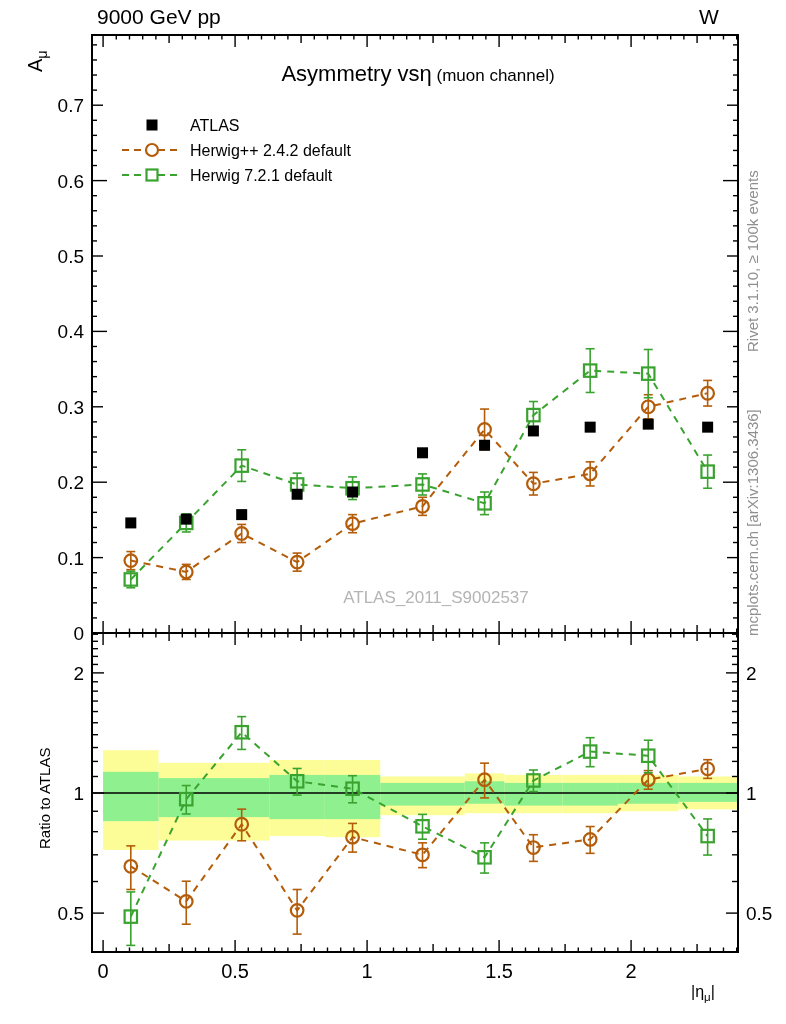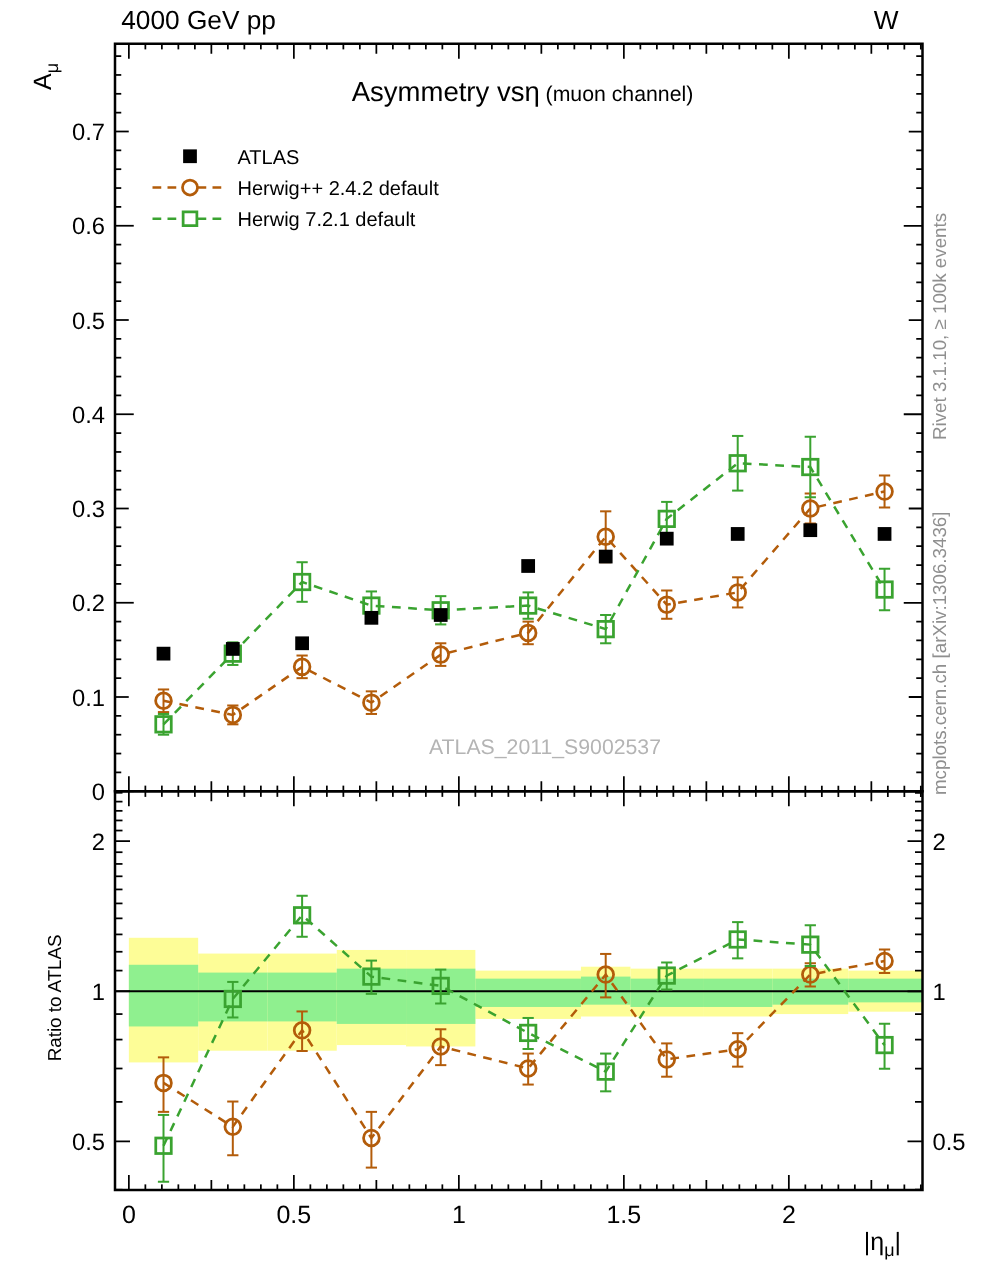--- a/index.html
+++ b/index.html
@@ -9,21 +9,21 @@
   svg text{font-family:"Liberation Sans","DejaVu Sans",sans-serif;}
   .hdr{position:absolute;top:5px;font-size:21px;line-height:24px;white-space:nowrap;}
   .hdr-left{left:97px;}
   .hdr-right{left:699px;}
   .rot{position:absolute;transform-origin:0 0;transform:rotate(-90deg);white-space:nowrap;}
   .ylab-main{left:24px;top:72px;font-size:20px;}
   .ylab-ratio{left:36px;top:849px;font-size:15px;}
   .side{color:#8f8f8f;font-size:15px;}
   .side-top{left:744px;top:352px;}
   .side-bottom{left:744px;top:636px;}
-  .xlab{position:absolute;left:691px;top:983px;font-size:20px;white-space:nowrap;}
+  .xlab{position:absolute;left:691px;top:983px;font-size:16px;white-space:nowrap;}
   sub{font-size:0.72em;}
 </style>
 </head>
 <body>
 
 <div class="page">
   <svg id="plot" width="786" height="1024" viewBox="0 0 786 1024">
       <g>
         <rect x="103.08786268900695" y="750.2232221105005" width="55.43931344503474" height="99.70111181342338" fill="#fdfd97"></rect>
         <rect x="158.5271761340417" y="762.8567624043802" width="55.43931344503474" height="77.69861427558408" fill="#fdfd97"></rect>
@@ -606,21 +606,21 @@
         <text x="190" y="131" font-size="16" text-anchor="start" fill="#000">ATLAS</text>
         <line x1="122" y1="150" x2="182" y2="150" stroke="#b35c0a" stroke-width="2" stroke-dasharray="7 5"></line>
         <circle cx="152" cy="150" r="6" fill="#fff" stroke="#b35c0a" stroke-width="2.2"></circle>
         <text x="190" y="156" font-size="16" text-anchor="start" fill="#000">Herwig++ 2.4.2 default</text>
         <line x1="122" y1="175" x2="182" y2="175" stroke="#3aa330" stroke-width="2" stroke-dasharray="7 5"></line>
         <rect x="146.5" y="169.5" width="11" height="11" fill="#fff" stroke="#3aa330" stroke-width="2.2"></rect>
         <text x="190" y="181" font-size="16" text-anchor="start" fill="#000">Herwig 7.2.1 default</text>
       </g>
     </svg>
 
-  <div class="hdr hdr-left">4000 GeV pp</div>
+  <div class="hdr hdr-left">9000 GeV pp</div>
   <div class="hdr hdr-right">W</div>
 
   <div class="rot ylab-main"><span>A</span><sub>μ</sub></div>
 
   <div class="rot ylab-ratio">Ratio to ATLAS</div>
 
   <div class="rot side side-top">Rivet 3.1.10, ≥ 100k events</div>
   <div class="rot side side-bottom">mcplots.cern.ch [arXiv:1306.3436]</div>
 
   <div class="xlab"><span>|η</span><sub>μ</sub><span>|</span></div>

